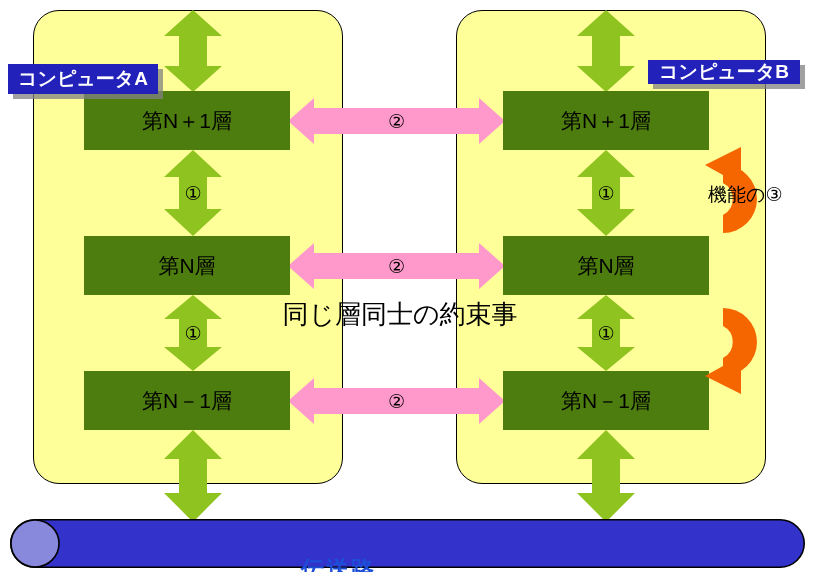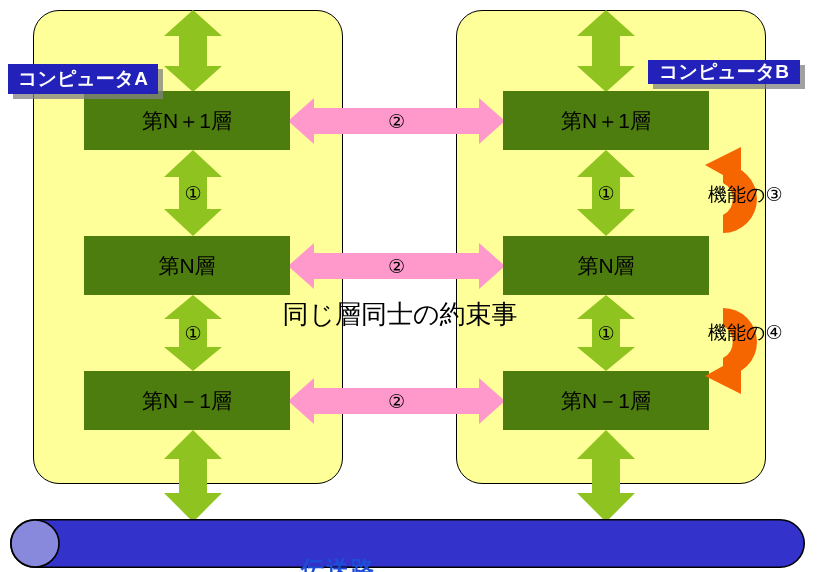--- a/index.html
+++ b/index.html
@@ -143,21 +143,20 @@
   <div class="func-text f3">機能の③</div>
 
   <svg class="svgwrap" style="left:703px;top:288px;" width="56" height="110" viewBox="0 0 56 110">
     <path d="M 20,88
              A 34,34 0 0 0 20,20
              L 20,38
              A 18,18 0 0 1 20,70
              L 20,70 Z" fill="#f56500"></path>
     <polygon points="2,88 38,106 38,68" fill="#f56500"></polygon>
   </svg>
-  <div class="func-text f4">機能の④</div>
 
   <div class="plate a">
     <span>コンピュータA</span>
   </div>
   <div class="plate b">
     <span>コンピュータB</span>
   </div>
 
   <div id="promise-text">同じ層同士の約束事</div>
 

